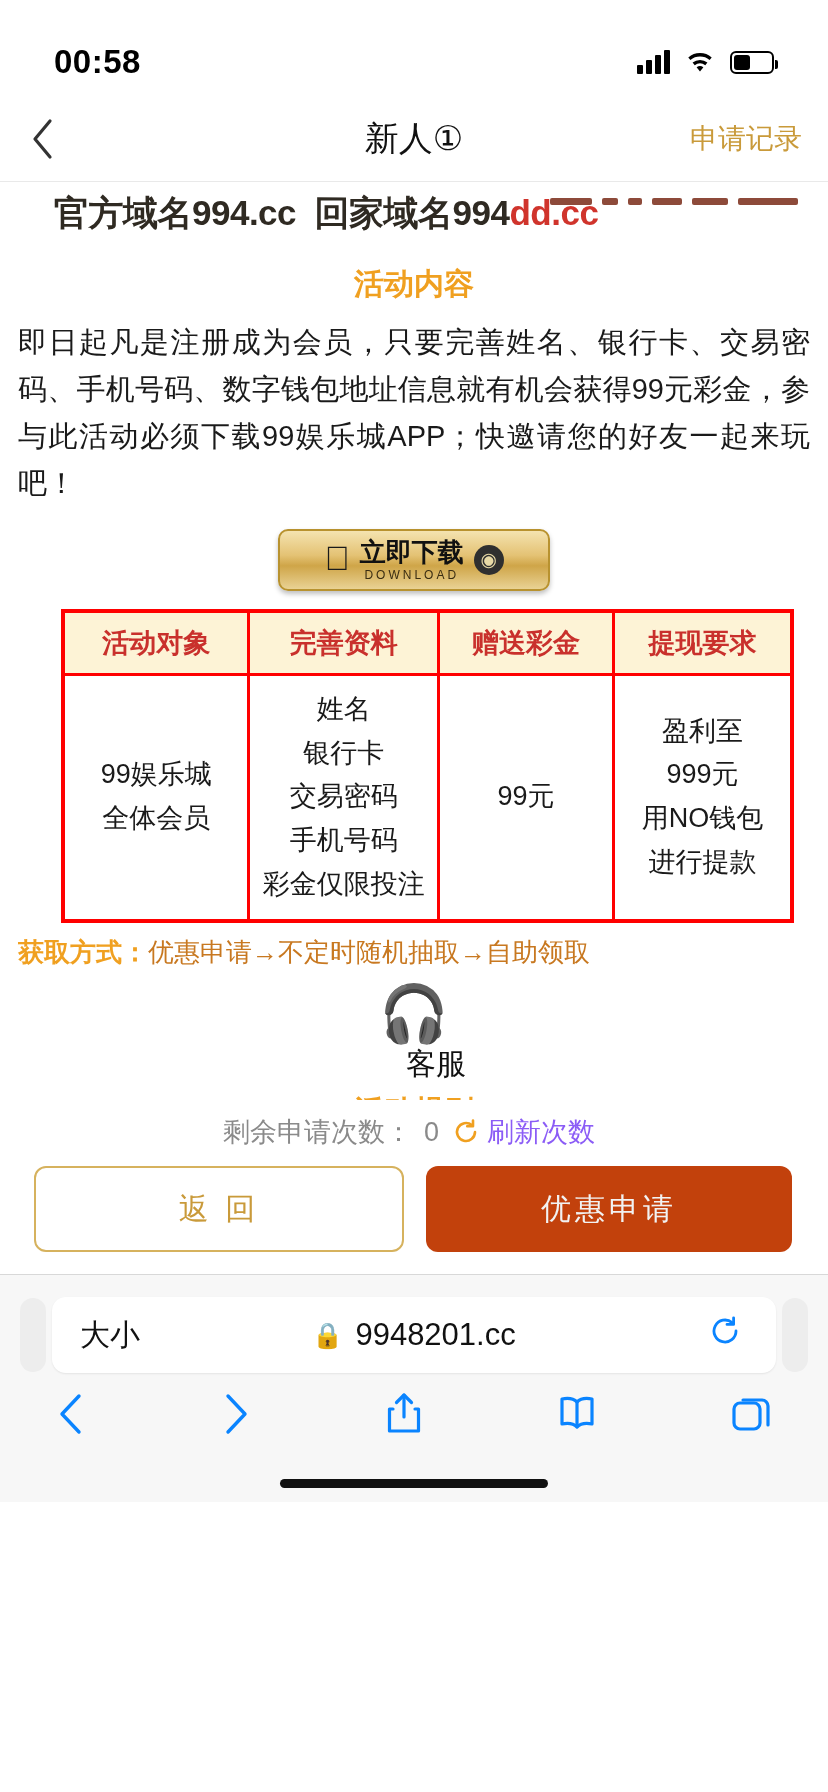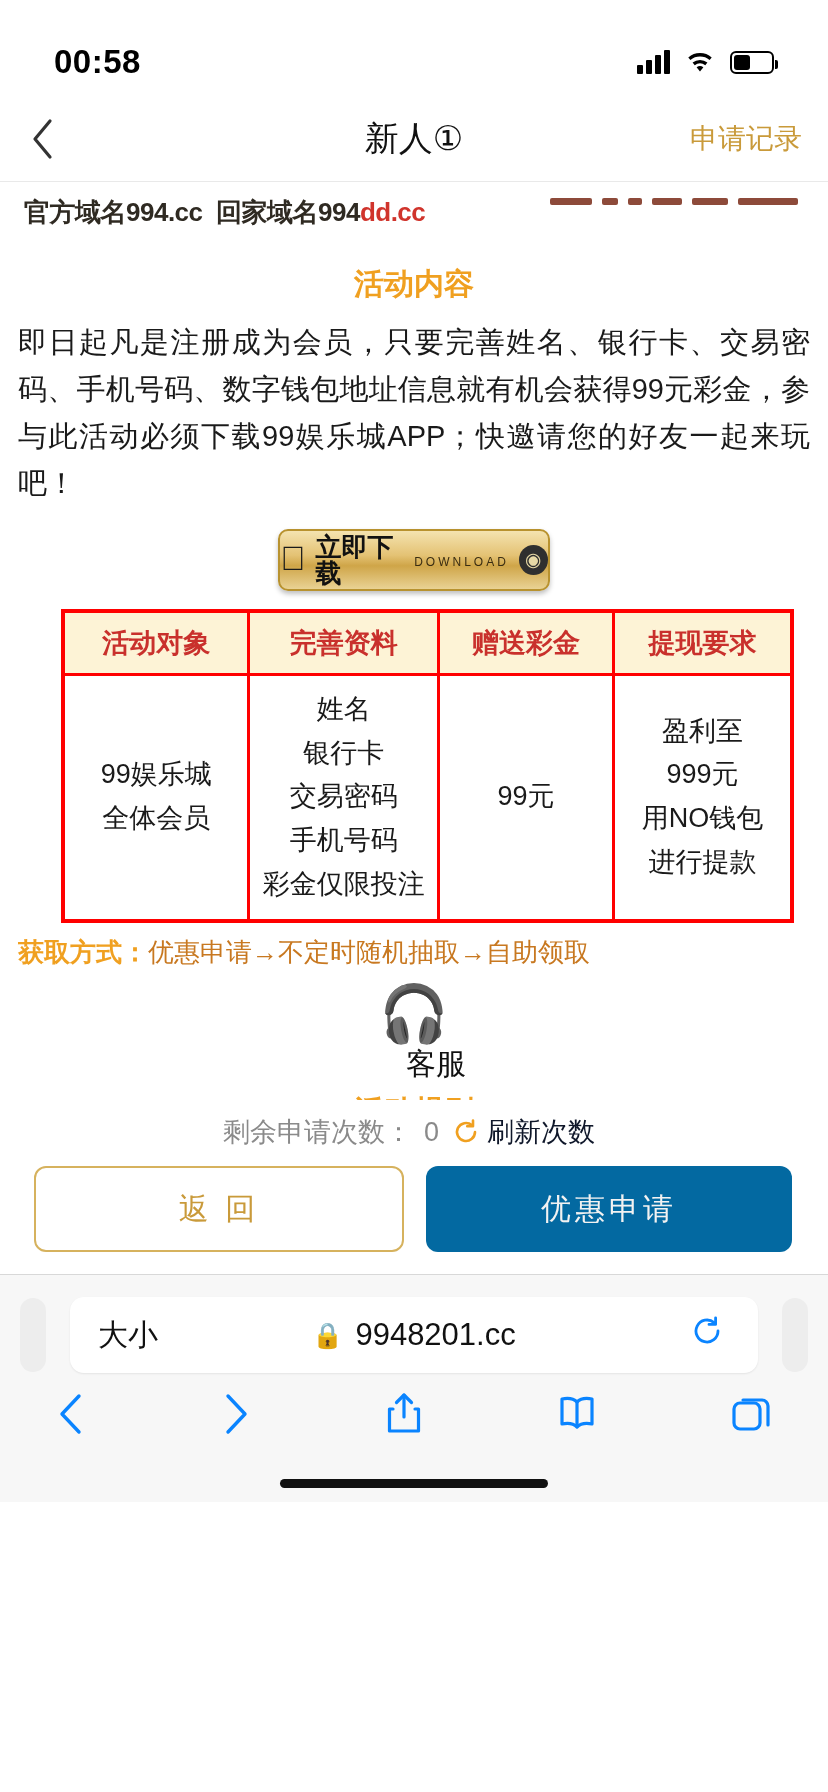--- a/index.html
+++ b/index.html
@@ -68,22 +68,22 @@
     position: relative;
   }
 
   
   .banner {
     height: 60px; overflow: hidden; position: relative;
     background: #fff;
     display: flex; align-items: center;
   }
   .banner-text {
-    font-size: 26px; font-weight: 700; white-space: nowrap;
-    padding-left: 24px; letter-spacing: -0.5px;
+    font-size: 35px; font-weight: 700; white-space: nowrap;
+    padding-left: 54px; letter-spacing: -0.5px;
     line-height: 1;
   }
   .banner-text .k { color: #2f2a22; }
   .banner-text .r { color: #d0342c; }
   .banner-deco {
     position: absolute; right: 30px; top: 16px;
     display: flex; gap: 10px; align-items: center;
   }
   .banner-deco i { display: block; height: 7px; background: #8d4a3a; border-radius: 2px; }
   .banner-deco i:nth-child(1) { width: 42px; }
@@ -106,21 +106,21 @@
   .dl-wrap { display: flex; justify-content: center; margin: 22px 0 18px; }
   .dl-btn {
     width: 272px; height: 62px; border-radius: 10px;
     background: linear-gradient(180deg,#f4e3b0 0%,#e4c274 42%,#cfa548 60%,#e9d294 100%);
     border: 2px solid #b8922f;
     box-shadow: 0 3px 5px rgba(0,0,0,.25);
     display: flex; align-items: center; justify-content: center; gap: 10px;
     position: relative;
   }
   .dl-apple { font-size: 34px; color: #1a1a1a; line-height: 1; margin-top: -3px;}
-  .dl-texts { display: flex; flex-direction: row; align-items: center; line-height: 1; justify-content: flex-end; }
+  .dl-texts { display: flex; flex-direction: column; align-items: center; line-height: 1; justify-content: flex-end; }
   .dl-main { font-size: 26px; color: #111; font-weight: 700; }
   .dl-sub { font-size: 12px; color: #3a2d12; letter-spacing: 3px; margin-top: 4px; }
   .dl-droid {
     width: 30px; height: 30px; border-radius: 50%;
     background: #2f2f2f; display:flex; align-items:center; justify-content:center;
     color:#e7d9a6; font-size:19px;
   }
 
   
   .tbl-wrap { padding: 0 34px; margin-left: 27px; }
@@ -162,39 +162,39 @@
   
   .action {
     position: absolute; left: 0; right: 10px; bottom: 0;
     background: #fff;
   }
   .remain {
     display: flex; align-items: center; justify-content: center; gap: 12px;
     font-size: 27px; color: #8a8a8a; padding: 14px 0 10px;
   }
   .remain .refresh {
-    display: inline-flex; align-items: center; gap: 6px; color: #0f172a;
+    display: inline-flex; align-items: center; gap: 6px; color: #8b5cf6;
   }
   .btn-row { display: flex; gap: 22px; padding: 6px 26px 22px; margin-left: 8px; }
   .btn {
     flex: 1; height: 86px; border-radius: 12px;
     display: flex; align-items: center; justify-content: center;
     font-size: 30px; letter-spacing: 4px;
   }
   .btn-back { border: 2px solid #d6b25e; color: #c99a3a; background: #fff; }
-  .btn-apply { background: #0369a1; color: #f2f2f2; border: 0; }
+  .btn-apply { background: #c2410c; color: #f2f2f2; border: 0; }
 
   
   .safari {
     height: 228px; background: #f7f7f7;
     border-top: 1px solid #d8d8d8;
     position: relative;
   }
   .addr-row {
-    display: flex; align-items: center; gap: 24px;
+    display: flex; align-items: center; gap: 6px;
     padding: 22px 20px 0 20px;
   }
   .addr-side {
     width: 26px; height: 74px; border-radius: 14px;
     background: #ededed;
   }
   .addr-bar {
     flex: 1; height: 76px; background: #fff; border-radius: 14px;
     display: flex; align-items: center; position: relative;
     box-shadow: 0 1px 2px rgba(0,0,0,.08);

